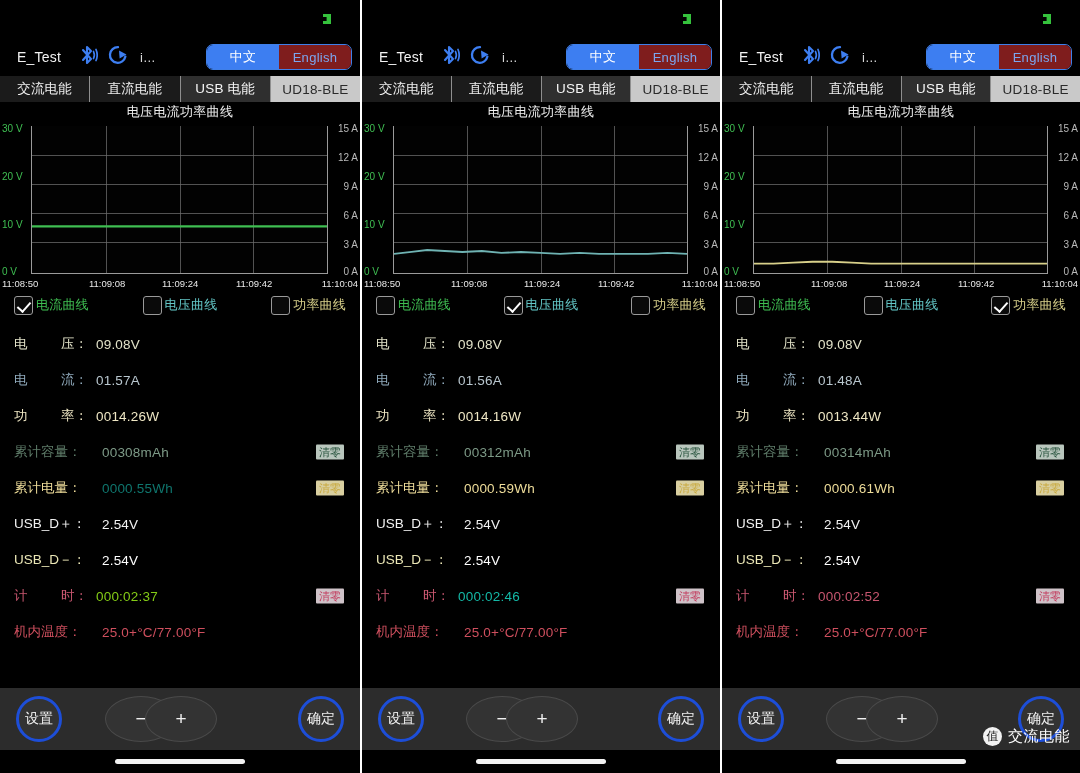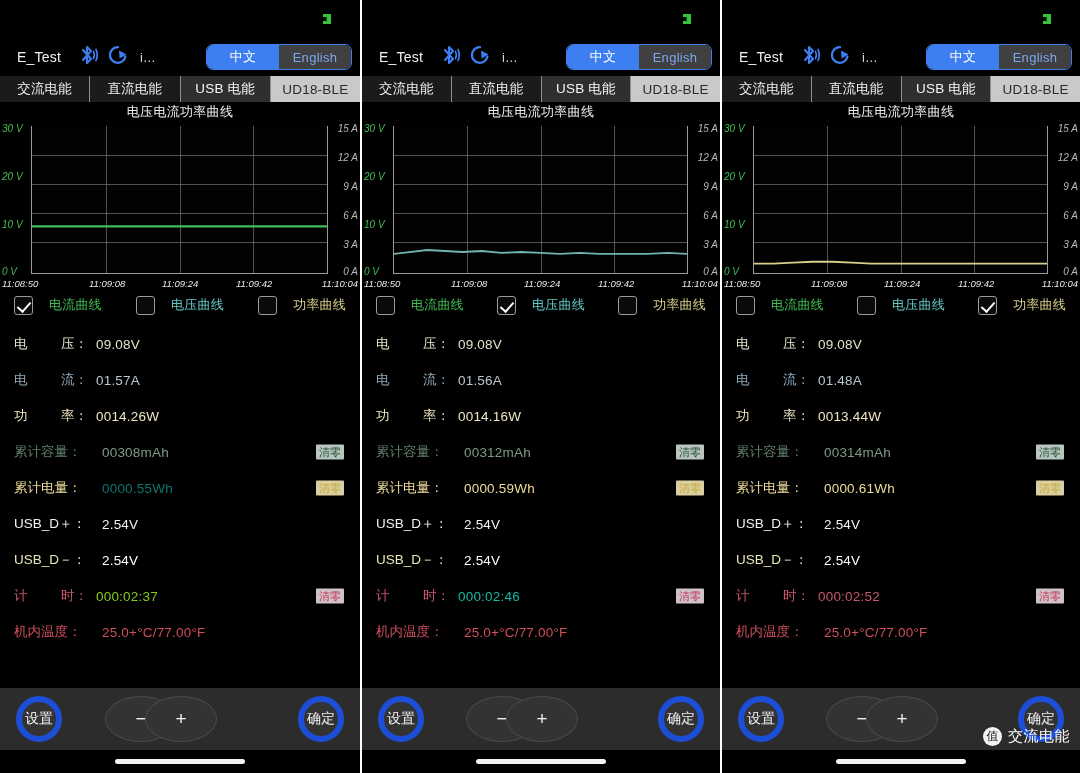--- a/index.html
+++ b/index.html
@@ -50,21 +50,21 @@
     display:flex; align-items:stretch;
     border-radius: 7px; overflow:hidden;
     border: 1px solid #3f7fe8;
     height: 26px; width: 146px;
   }
   .lang-btn {
     flex:1; display:flex; align-items:center; justify-content:center;
     font-size: 13px; letter-spacing: .3px;
   }
   .lang-btn.active { background:#3d7ef1; color:#ffffff; }
-  .lang-btn.idle   { background:#404040; color:#7ba6ef; }
+  .lang-btn.idle   { background:#7f1d1d; color:#7ba6ef; }
 
   
   .tabs { flex: 0 0 26px; height: 26px; display:flex; background:#000; }
   .tab {
     flex: 1 1 0;
     display:flex; align-items:center; justify-content:center;
     font-size: 13.5px; letter-spacing:.2px;
     border-right: 1px solid #8f8f8f;
   }
   .tab.dark   { background:#1b1b1b; color:#efefef; }
@@ -74,21 +74,20 @@
   
   .chart-title {
     flex:0 0 20px; height:20px; text-align:center;
     color:#f0f0f0; font-size: 13px; letter-spacing:.3px; background:#000;
     line-height:20px;
   }
   .chart-wrap {
     flex: 0 0 168px; height:168px;
     position: relative; background:#000;
     padding: 4px 32px 16px 31px;
-    font-style: italic;
   }
   .plot {
     position:relative; width:100%; height:100%;
     border-left: 1px solid #9a9a9a;
     border-bottom: 1px solid #9a9a9a;
     border-right: 1px solid #9a9a9a;
     background:#020202;
   }
   .gl-h { position:absolute; left:0; right:0; height:1px; background:#6e6e6e; opacity:.75;}
   .gl-v { position:absolute; top:0; bottom:0; width:1px; background:#6e6e6e; opacity:.75;}
@@ -101,21 +100,21 @@
   .xtick {
     position:absolute; font-size:9.5px; color:#e8e8e8; white-space:nowrap;
     bottom: 1px;
   }
 
   
   .legend {
     flex:0 0 30px; height:30px; display:flex; align-items:center;
     background:#000; padding: 0 14px;
   }
-  .legend-item { display:flex; align-items:center; gap:16px; flex: 1 1 0; }
+  .legend-item { display:flex; align-items:center; gap:3px; flex: 1 1 0; }
   .legend-item.l2 { justify-content:center; }
   .legend-item.l3 { justify-content:flex-end; }
   .cbox {
     width: 19px; height:19px; border:1px solid #9a9a9a; border-radius:3px;
     position:relative; background:#0a0a0a; flex:0 0 19px;
   }
   .cbox.on::after {
     content:""; position:absolute; left:5px; top:2px;
     width:6px; height:11px; border:solid #ffffff;
     border-width: 0 2px 2px 0; transform: rotate(42deg);
@@ -139,21 +138,21 @@
   }
 
   
   .bottombar {
     flex: 0 0 62px; height:62px; background:#2c2c2c;
     display:flex; align-items:center; justify-content:space-between;
     padding: 0 16px; position:relative;
   }
   .circle-btn {
     width: 46px; height:46px; border-radius:50%;
-    background:#333333; border:6px solid #1d4ed8;
+    background:#333333; border:3px solid #1d4ed8;
     display:flex; align-items:center; justify-content:center;
     color:#f0f0f0; font-size:14px;
   }
   .stepper {
     display:flex; align-items:center; position:relative;
     width: 150px; height:46px;
   }
   .step-btn {
     width: 72px; height:46px; border-radius: 50%;
     background:#333333; border:1px solid #4a4a4a;

